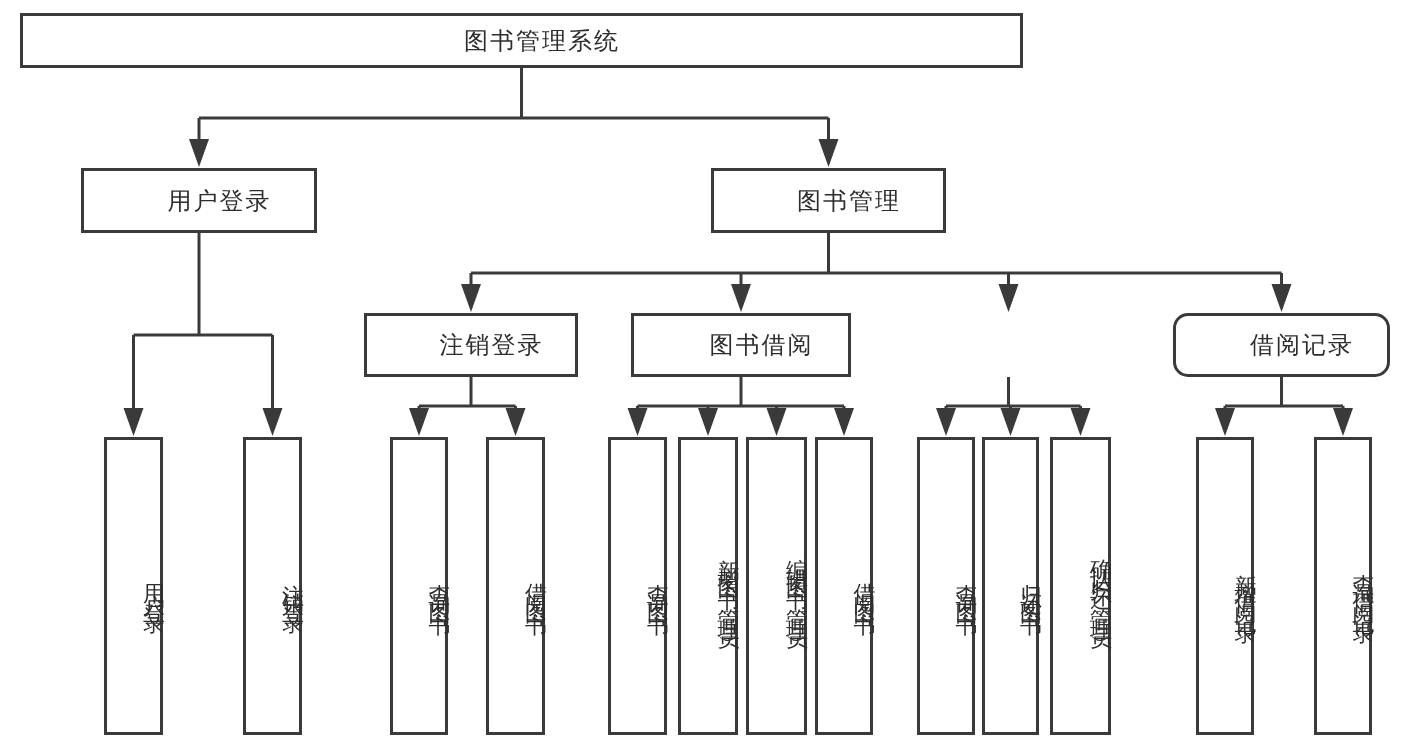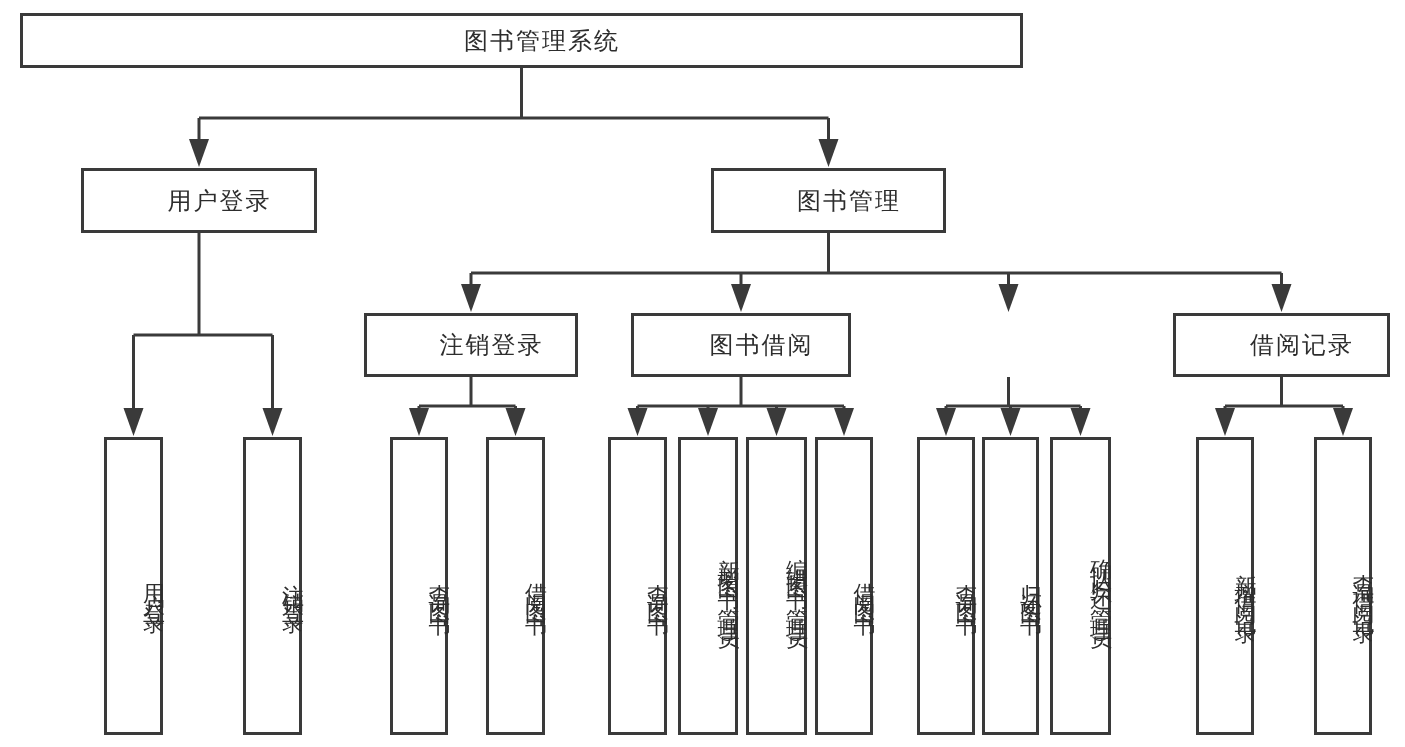--- a/index.html
+++ b/index.html
@@ -97,21 +97,21 @@
     </g>
   </svg>
 
   <div class="node h" style="left:20px; top:13px; width:1003px; height:55px;">图书管理系统</div>
 
   <div class="node h" style="left:81px; top:168px; width:236px; height:65px;">用户登录</div>
   <div class="node h" style="left:711px; top:168px; width:235px; height:65px;">图书管理</div>
 
   <div class="node h" style="left:364px; top:313px; width:214px; height:64px;">注销登录</div>
   <div class="node h" style="left:631px; top:313px; width:220px; height:64px;">图书借阅</div>
-  <div class="node h" style="left:1173px; top:313px; width:217px; height:64px;">借阅记录</div>
+  <div class="node h" style="left:1173px; top:313px; width:217px; height:64px;border-radius:15px;">借阅记录</div>
 
   <div class="node v" style="left:104px; top:437px; width:59px; height:298px;">
     <span class="vtext">用户登录</span>
   </div>
   <div class="node v" style="left:243px; top:437px; width:59px; height:298px;">
     <span class="vtext">注销登录</span>
   </div>
 
   <div class="node v" style="left:390px; top:437px; width:58px; height:298px;">
     <span class="vtext">查询图书</span>

